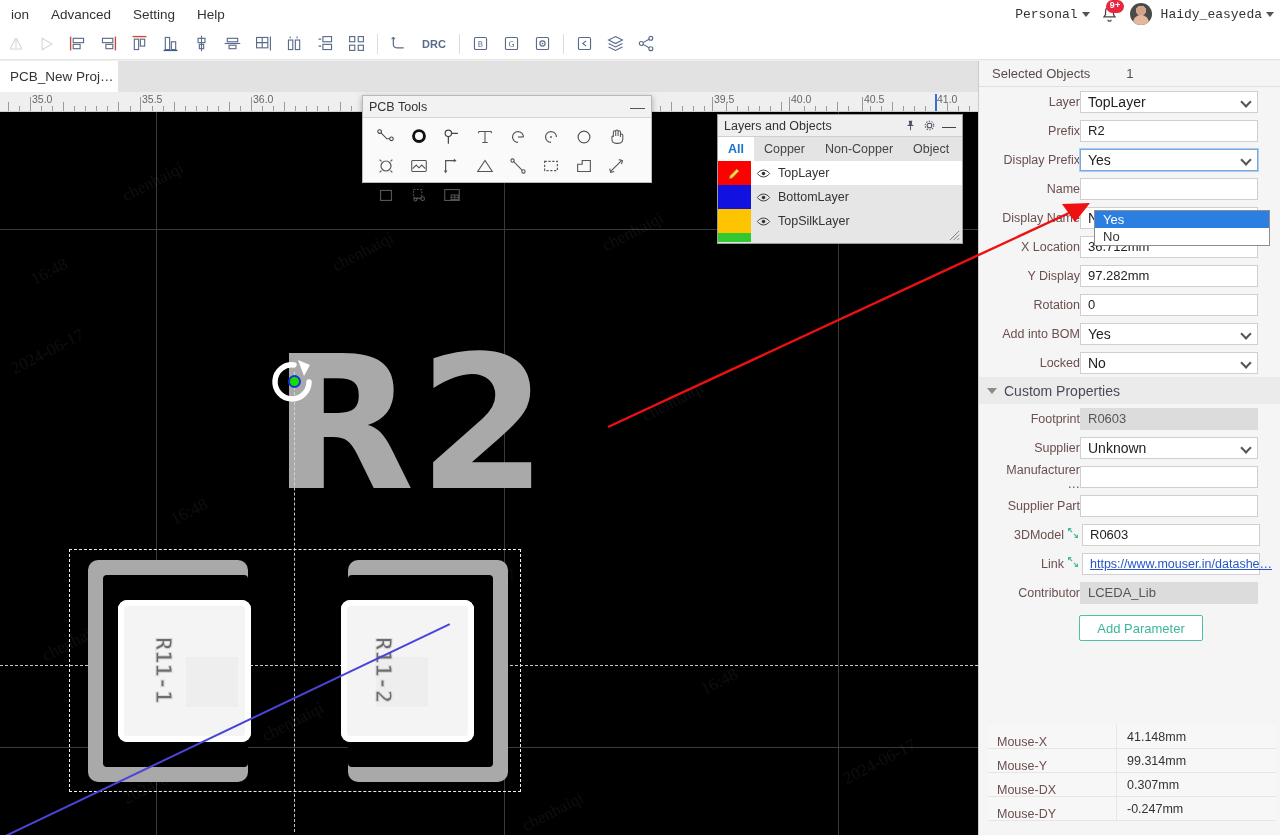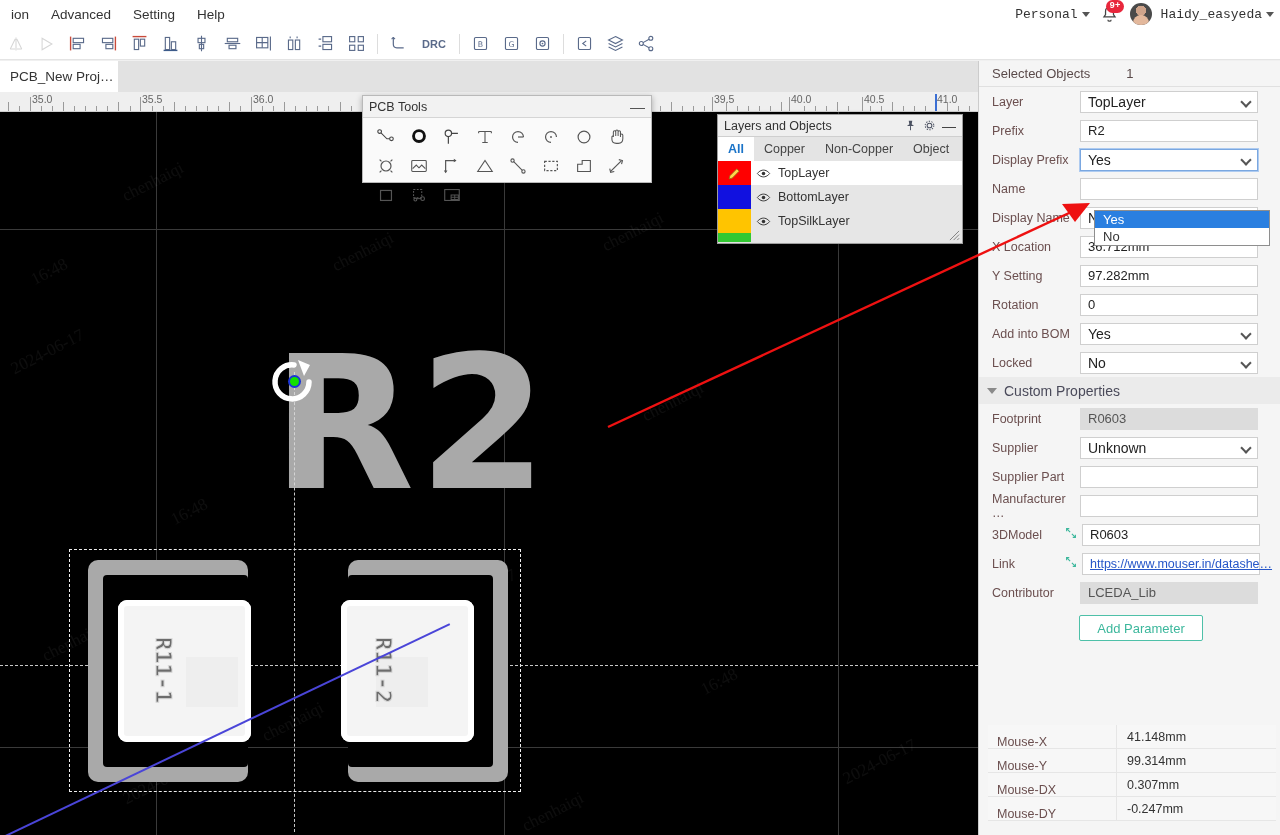--- a/index.html
+++ b/index.html
@@ -148,21 +148,21 @@
   .ltab.active { background:#fff; color:#1a73c8; font-weight:600; }
   .layer-row { display:flex; align-items:center; height:24px; }
   .layer-sw { width:33px; height:24px; flex:none; display:flex;align-items:center;justify-content:center;}
   .layer-name { font-size:12.5px; color:#333; }
   .eye { margin: 0 7px 0 5px; }
   .resize-grip { position:absolute; right:2px; bottom:2px; }
 
   
   .rpanel {
     position:absolute; left:978px; top:61px; width:302px; height:774px;
-    background:#f5f5f5; border-left:1px solid #ccc; overflow:hidden;
+    background:#f5f5f5; border-left:1px solid #ccc; overflow:hidden;text-align:right;
   }
   .splitbar {
     position:absolute; left:978px; top:61px; width:9px; height:774px;
     background: repeating-linear-gradient(to bottom, #bdbdbd 0 2px, #f2f2f2 2px 4px);
   }
   .split-handle {
     position:absolute; left:978px; top:500px; width:9px; height:46px;
     background:#f2f2f2; border:1px solid #9a9a9a;
   }
   .split-handle::after {
@@ -769,21 +769,21 @@
             <span class="chev"></span>
           </div>
         </div>
         <div class="prow">
           <div class="plabel">X Location</div>
           <div class="pfield">
             <span>36.712mm</span>
           </div>
         </div>
         <div class="prow">
-          <div class="plabel">Y Setting</div>
+          <div class="plabel">Y Display</div>
           <div class="pfield">
             <span>97.282mm</span>
           </div>
         </div>
         <div class="prow">
           <div class="plabel">Rotation</div>
           <div class="pfield">
             <span>0</span>
           </div>
         </div>
@@ -816,27 +816,27 @@
           </div>
         </div>
         <div class="prow">
           <div class="plabel">Supplier</div>
           <div class="pfield select">
             <span>Unknown</span>
             <span class="chev"></span>
           </div>
         </div>
         <div class="prow">
-          <div class="plabel">Supplier Part</div>
+          <div class="plabel">Manufacturer …</div>
           <div class="pfield">
             <span></span>
           </div>
         </div>
         <div class="prow">
-          <div class="plabel">Manufacturer …</div>
+          <div class="plabel">Supplier Part</div>
           <div class="pfield">
             <span></span>
           </div>
         </div>
         <div class="prow">
           <div class="plabel" style="width: 72px;">3DModel</div>
           <span class="exticon"><svg width="14" height="14" viewBox="0 0 16 16">
               <path d="M3 6V3h3M13 10v3h-3" fill="none" stroke="#3cb79c" stroke-width="1.3"></path>
               <path d="M3 3l4 4M13 13l-4-4" stroke="#3cb79c" stroke-width="1.3"></path>
             </svg></span>

